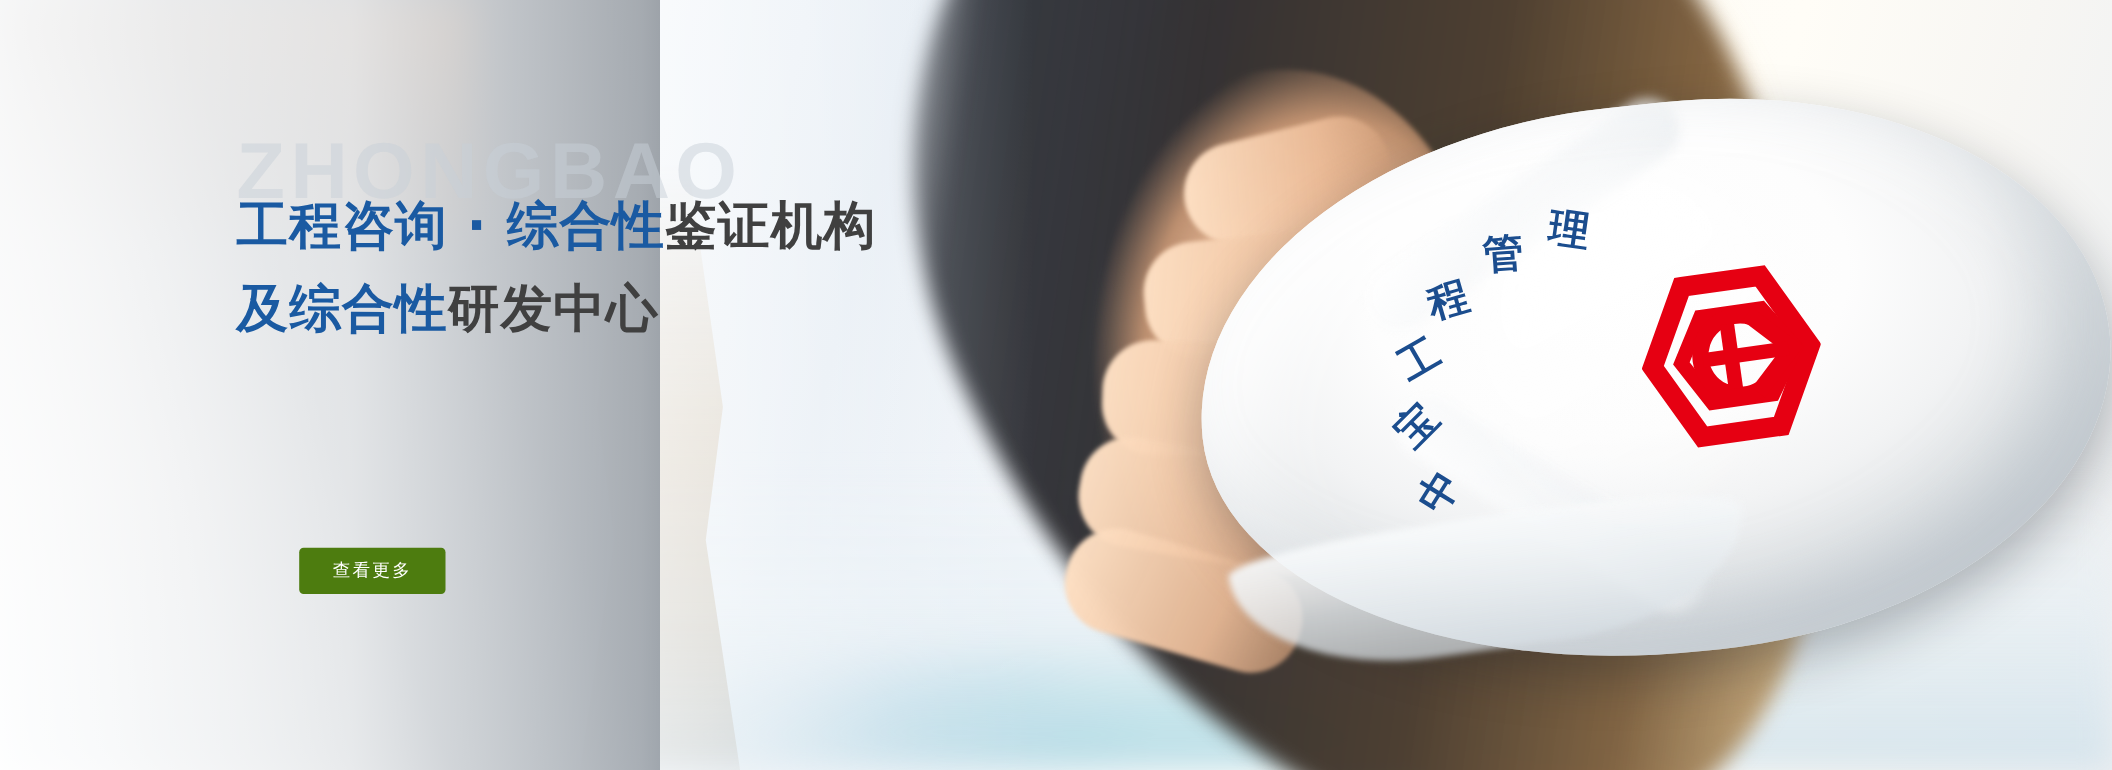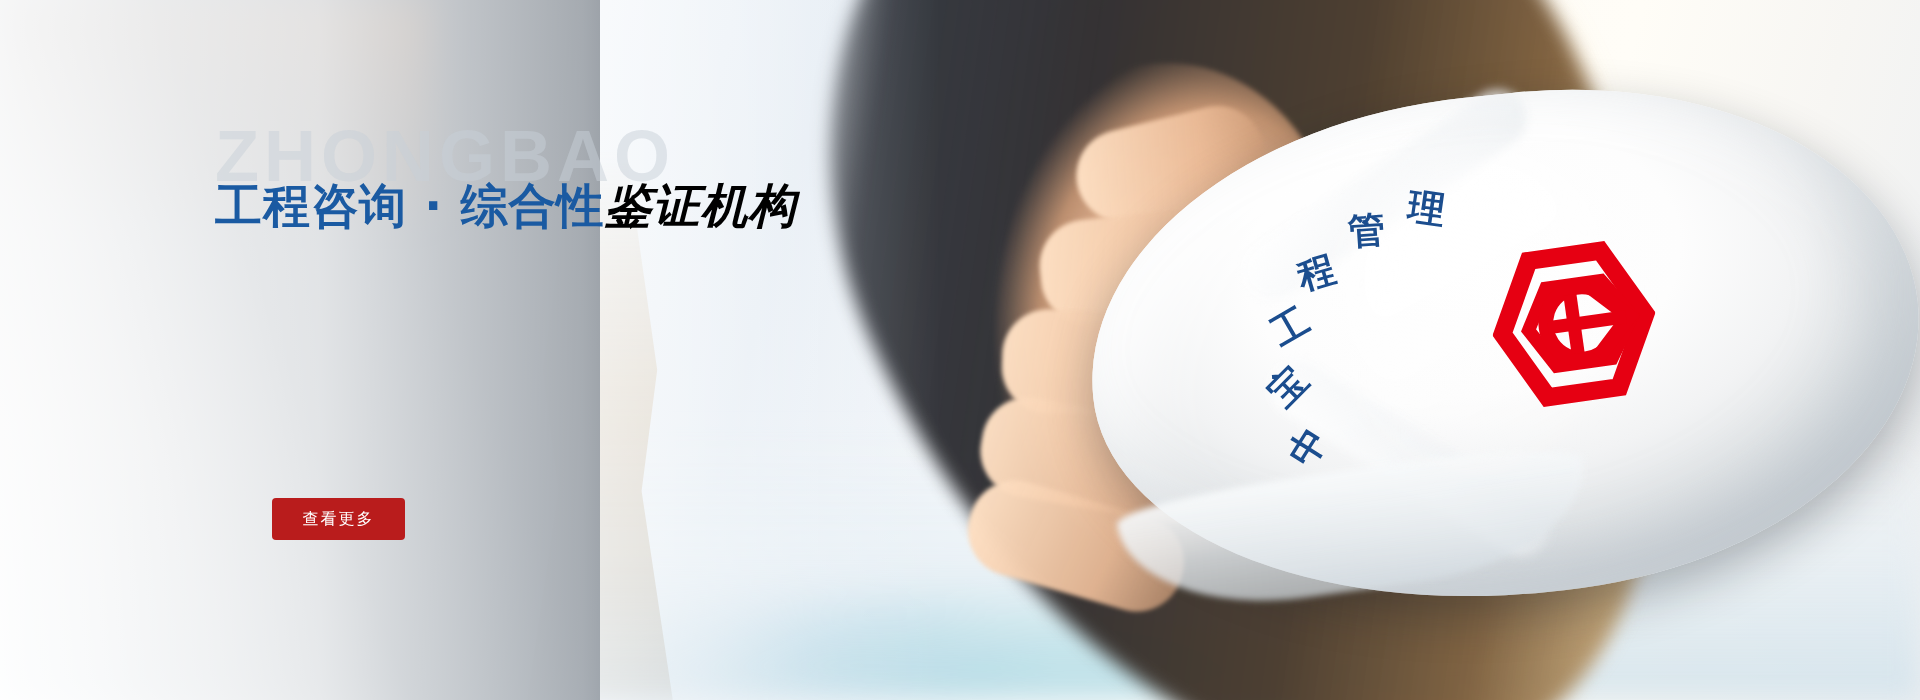--- a/index.html
+++ b/index.html
@@ -224,38 +224,38 @@
     position: absolute;
     left: 0; top: 48px;
     font-size: 47px;
     font-weight: 800;
     line-height: 75px;
     letter-spacing: 1px;
     white-space: nowrap;
     font-family: "DejaVu Sans", "Liberation Sans", sans-serif;
   }
   .h-blue   { color: #1a5aa2; margin-top: 48px; }
-  .h-orange { color: #000000; font-style: italic; }
+  .h-orange { color: #404040; }
 
   .desc {
     position: absolute;
     left: 0; top: 190px;
     font-size: 17px;
     line-height: 46px;
     color: #3d4349;
     letter-spacing: .5px;
     font-family: "DejaVu Sans", "Liberation Sans", sans-serif;
     white-space: nowrap;
   }
 
   .cta {
     position: absolute;
     left: 57px; top: 378px;
     width: 133px; height: 42px;
-    background: #b91c1c;
+    background: #4d7c0f;
     color: #ffffff;
     border: none;
     border-radius: 4px;
     font-size: 16px;
     letter-spacing: 2px;
     cursor: pointer;
     font-family: "DejaVu Sans", "Liberation Sans", sans-serif;
     display: flex;
     align-items: center;
     justify-content: center;
@@ -314,20 +314,23 @@
   <div class="copy-wash"></div>
 
   <div class="content">
 
     <div class="watermark">ZHONGBAO</div>
 
     <div class="headline">
       <div>
         <span class="h-blue">工程咨询 · 综合性</span><span class="h-orange">鉴证机构</span>
       </div>
+      <div>
+        <span class="h-blue">及综合性</span><span class="h-orange">研发中心</span>
+      </div>
     </div>
 
     <div class="desc">
     </div>
 
     <button class="cta">查看更多</button>
 
   </div>
 </div>
 

